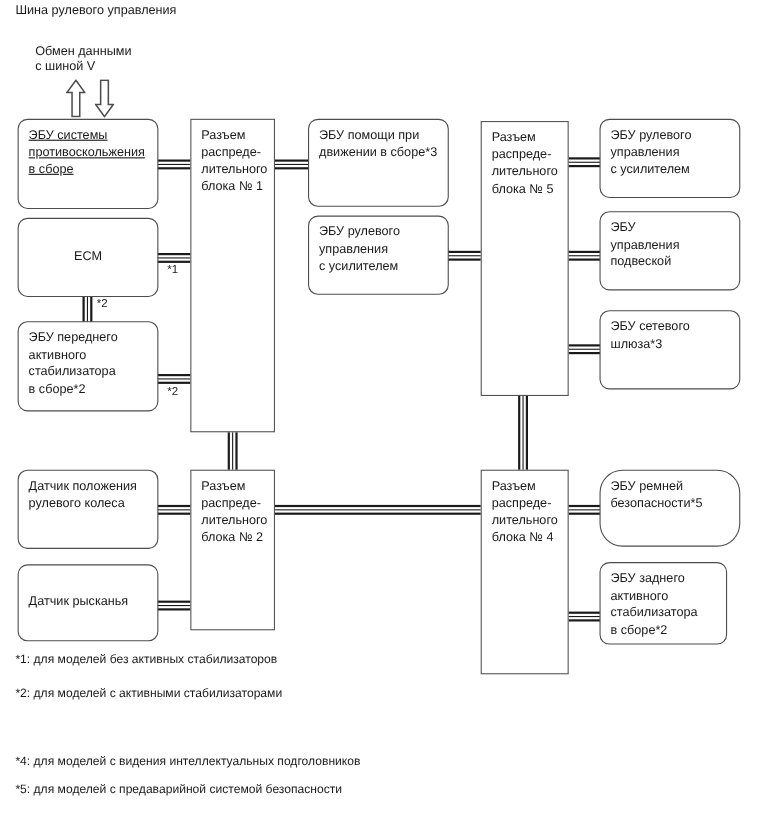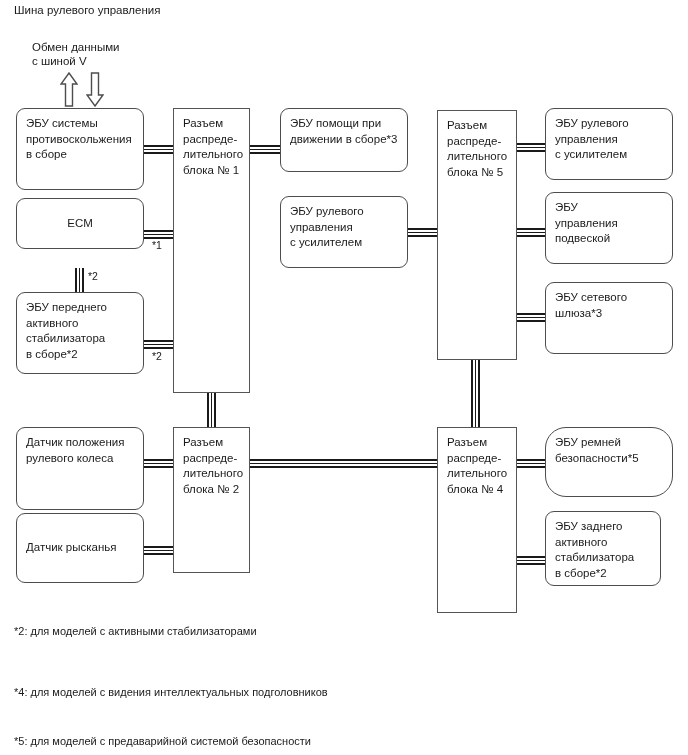--- a/index.html
+++ b/index.html
@@ -120,37 +120,37 @@
     <svg width="18" height="35" viewBox="0 0 18 35">
       <polygon points="9,1 17,12 12.5,12 12.5,34 5.5,34 5.5,12 1,12" fill="#ffffff" stroke="#4d4d4d" stroke-width="1.4"></polygon>
     </svg>
   </div>
   <div class="arrow" style="left:86px; top:72px;">
     <svg width="18" height="35" viewBox="0 0 18 35">
       <polygon points="9,34 17,23 12.5,23 12.5,1 5.5,1 5.5,23 1,23" fill="#ffffff" stroke="#4d4d4d" stroke-width="1.4"></polygon>
     </svg>
   </div>
 
-  <div class="node" style="left:16px; top:108px; width:128px; height:82px;">ЭБУ системы
+  <div class="node" style="left:16px; top:108px; width:128px; height:82px;text-decoration:underline;">ЭБУ системы
 противоскольжения
 в сборе</div>
 
-  <div class="node center-text" style="left:16px; top:198px; width:128px; height:51px;">ECM</div>
+  <div class="node center-text" style="left:16px; top:198px; width:128px; height:72px;">ECM</div>
 
   <div class="node" style="left:16px; top:292px; width:128px; height:82px;">ЭБУ переднего
 активного
 стабилизатора
 в сборе*2</div>
 
   <div class="node sharp" style="left:173px; top:108px; width:77px; height:285px;" style2="">Разъем
 распреде-
 лительного
 блока № 1</div>
 
-  <div class="node" style="left:280px; top:108px; width:128px; height:64px;">ЭБУ помощи при
+  <div class="node" style="left:280px; top:108px; width:128px; height:80px;">ЭБУ помощи при
 движении в сборе*3</div>
 
   <div class="node" style="left:280px; top:196px; width:128px; height:72px;">ЭБУ рулевого
 управления
 с усилителем</div>
 
   <div class="node sharp" style="left:437px; top:110px; width:80px; height:250px;">Разъем
 распреде-
 лительного
 блока № 5</div>
@@ -159,21 +159,21 @@
 управления
 с усилителем</div>
 
   <div class="node" style="left:545px; top:192px; width:128px; height:72px;">ЭБУ
 управления
 подвеской</div>
 
   <div class="node" style="left:545px; top:282px; width:128px; height:72px;">ЭБУ сетевого
 шлюза*3</div>
 
-  <div class="node" style="left:16px; top:427px; width:128px; height:83px;">Датчик положения
+  <div class="node" style="left:16px; top:427px; width:128px; height:72px;">Датчик положения
 рулевого колеса</div>
 
   <div class="node mid-left" style="left:16px; top:513px; width:128px; height:70px;">Датчик рысканья</div>
 
   <div class="node sharp" style="left:173px; top:427px; width:77px; height:146px;">Разъем
 распреде-
 лительного
 блока № 2</div>
 
   <div class="node sharp" style="left:437px; top:427px; width:80px; height:186px;">Разъем
@@ -214,17 +214,18 @@
 
   <div class="bus-h" style="left:142px; top:459px; width:33px;"></div>
 
   <div class="bus-h" style="left:142px; top:546px; width:33px;"></div>
 
   <div class="bus-h" style="left:248px; top:459px; width:191px;"></div>
 
   <div class="bus-h" style="left:515px; top:459px; width:32px;"></div>
   <div class="bus-h" style="left:515px; top:556px; width:32px;"></div>
 
+  <div class="note" style="top:593px;">*1: для моделей без активных стабилизаторов</div>
   <div class="note" style="top:624px;">*2: для моделей с активными стабилизаторами</div>
   <div class="note" style="top:685px;">*4: для моделей с видения интеллектуальных подголовников</div>
-  <div class="note" style="top:711px;margin-top:23px;">*5: для моделей с предаварийной системой безопасности</div>
+  <div class="note" style="top:711px;">*5: для моделей с предаварийной системой безопасности</div>
 
 </div>
 
 </body></html>

